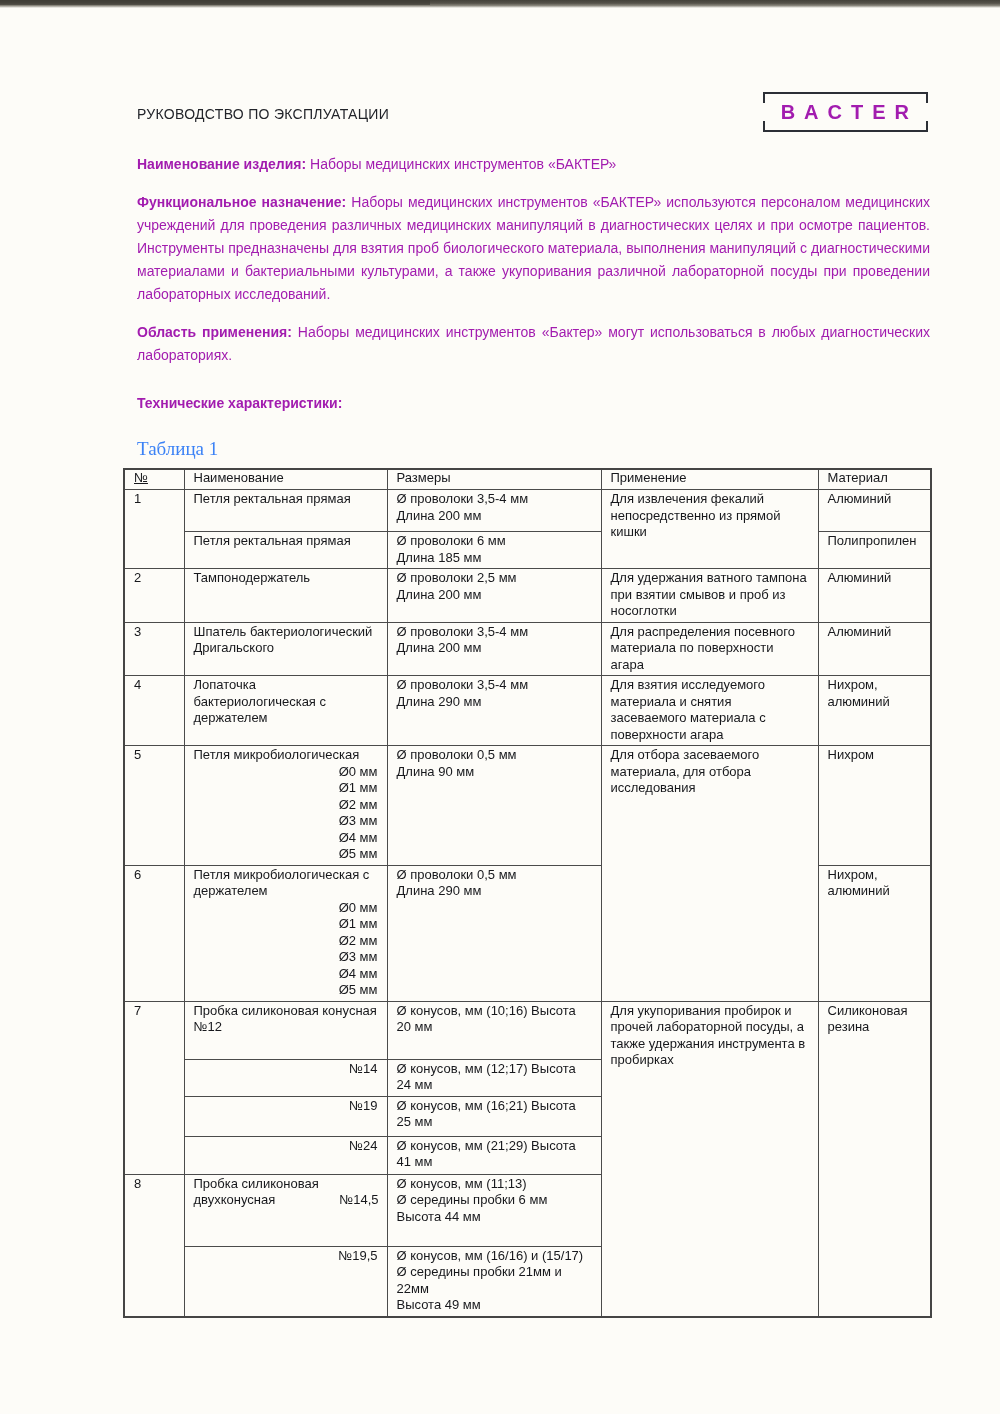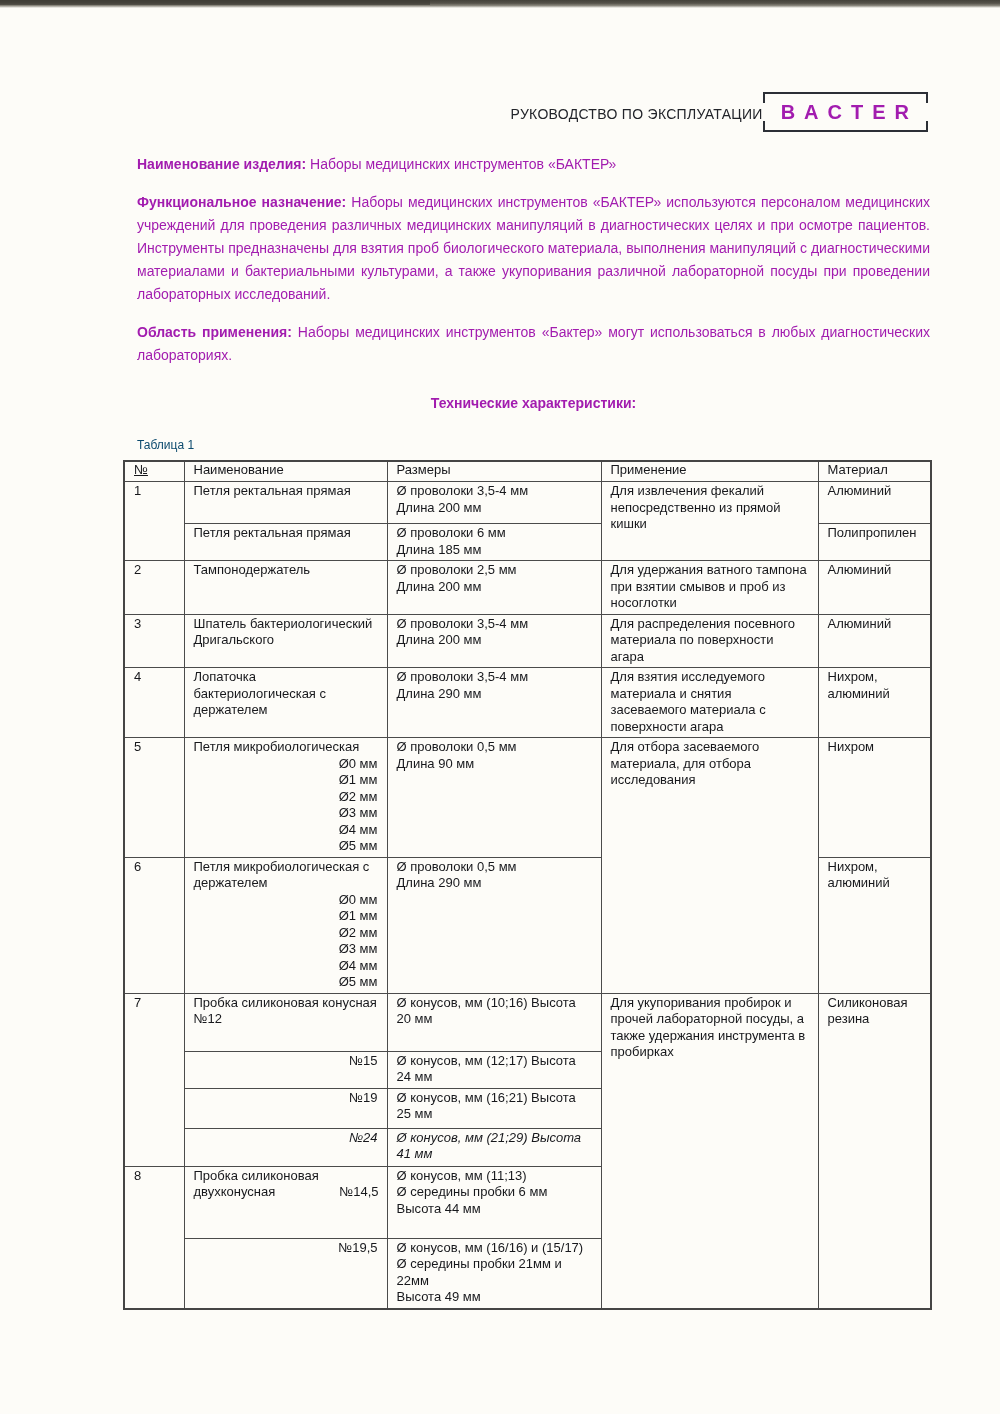--- a/index.html
+++ b/index.html
@@ -13,41 +13,41 @@
   }
   .scan-edge-top {
     position:absolute; top:0; left:0; width:1000px; height:8px;
     background:linear-gradient(to bottom, #44423a 0%, #55524a 40%, #8a877d 70%, rgba(160,156,146,0) 100%);
   }
   .scan-edge-top2 {
     position:absolute; top:0; left:0; width:430px; height:5px; background:#3c3a33; opacity:.6;
   }
   .content { position:absolute; left:137px; top:0; width:793px; }
 
-  .header-row { display:flex; justify-content:flex-end; align-items:flex-start; margin-top:92px; }
+  .header-row { display:flex; justify-content:space-between; align-items:flex-start; margin-top:92px; }
   .doc-title { margin-top:14px; font-size:14px; letter-spacing:.3px; color:#22242a; }
 
   .logo { position:relative; padding:9px 10px 8px 18px; margin-right:2px;
           font-size:20px; font-weight:bold; letter-spacing:9px; color:#a21caf; }
   .logo::before {
     content:""; position:absolute; top:0; left:0; right:0; height:9px;
     border-top:2px solid #2c2f36; border-left:2px solid #2c2f36; border-right:2px solid #2c2f36;
   }
   .logo::after {
     content:""; position:absolute; bottom:0; left:0; right:0; height:9px;
     border-bottom:2px solid #2c2f36; border-left:2px solid #2c2f36; border-right:2px solid #2c2f36;
   }
 
   .para { font-size:14px; line-height:23px; margin:0; color:#a21caf; }
   .lbl  { font-weight:bold; }
   .p-product { margin-top:21px; }
   .p-purpose { margin-top:15px; text-align:justify; }
   .p-scope   { margin-top:15px; text-align:justify; }
-  .p-specs   { margin-top:25px;text-align:center; }
-  .table-caption { margin-top:23px; font-size:12px; color:#0c4a6e; }
+  .p-specs   { margin-top:25px; }
+  .table-caption { margin-top:23px; font-size:19px; color:#3b82f6;font-family:Liberation Serif, serif; }
 
   table.spec-table {
     border-collapse:collapse; table-layout:fixed;
     width:807px; margin:8px 0 0 -14px;
     font-size:13px; line-height:16.5px; color:#17181c;
     border:2px solid #454545;
   }
   .spec-table th, .spec-table td {
     border:1px solid #4b4b4b;
     padding:1px 8px 2px 9px;
@@ -61,21 +61,21 @@
   .pre  { white-space:pre-line; }
   .vmid { vertical-align:middle;margin-top:48px; }
   .vbot { vertical-align:bottom; }
   .dlist { text-align:right; white-space:pre-line; padding-right:1px; }
   .num-right { text-align:left; padding-right:1px; }
   td.numcell { text-align:right; padding-right:9px; }
   .line2 { display:flex; justify-content:space-between;gap:24px; }
   tr.rh42 { height:42px; } tr.rh36 { height:36px; } tr.rh50 { height:50px; }
   tr.rh34 { height:34px; } tr.rh52 { height:52px; } tr.rh108 { height:108px; }
   tr.rh132 { height:132px; } tr.rh58 { height:58px; } tr.rh33 { height:33px; }
-  tr.rh40 { height:40px; } tr.rh38 { height:38px;font-style:italic; } tr.rh72 { height:72px; }
+  tr.rh40 { height:40px; } tr.rh38 { height:38px; } tr.rh72 { height:72px; }
   tr.rh49 { height:49px; }
 </style>
 </head>
 <body>
 
 <div class="scan-edge-top"></div>
 <div class="scan-edge-top2"></div>
 
 <div class="content">
 
@@ -198,21 +198,21 @@
         <td rowspan="4">7</td>
         <td>
           <div>Пробка силиконовая конусная</div>
           <div class="num-right">№12</div>
         </td>
         <td class="pre vbot">Ø конусов, мм  (10;16) Высота 20 мм</td>
         <td rowspan="6" class="vmid">Для укупоривания пробирок  и прочей лабораторной посуды, а также удержания инструмента в пробирках</td>
         <td rowspan="6" class="vmid">Силиконовая резина</td>
       </tr>
       <tr class="rh33">
-        <td class="numcell">№15</td>
+        <td class="numcell">№14</td>
         <td class="pre">Ø конусов, мм  (12;17) Высота 24 мм</td>
       </tr>
       <tr class="rh40">
         <td class="numcell">№19</td>
         <td class="pre">Ø конусов, мм  (16;21) Высота 25 мм</td>
       </tr>
       <tr class="rh38">
         <td class="numcell">№24</td>
         <td class="pre">Ø конусов, мм  (21;29) Высота 41 мм</td>
       </tr>

